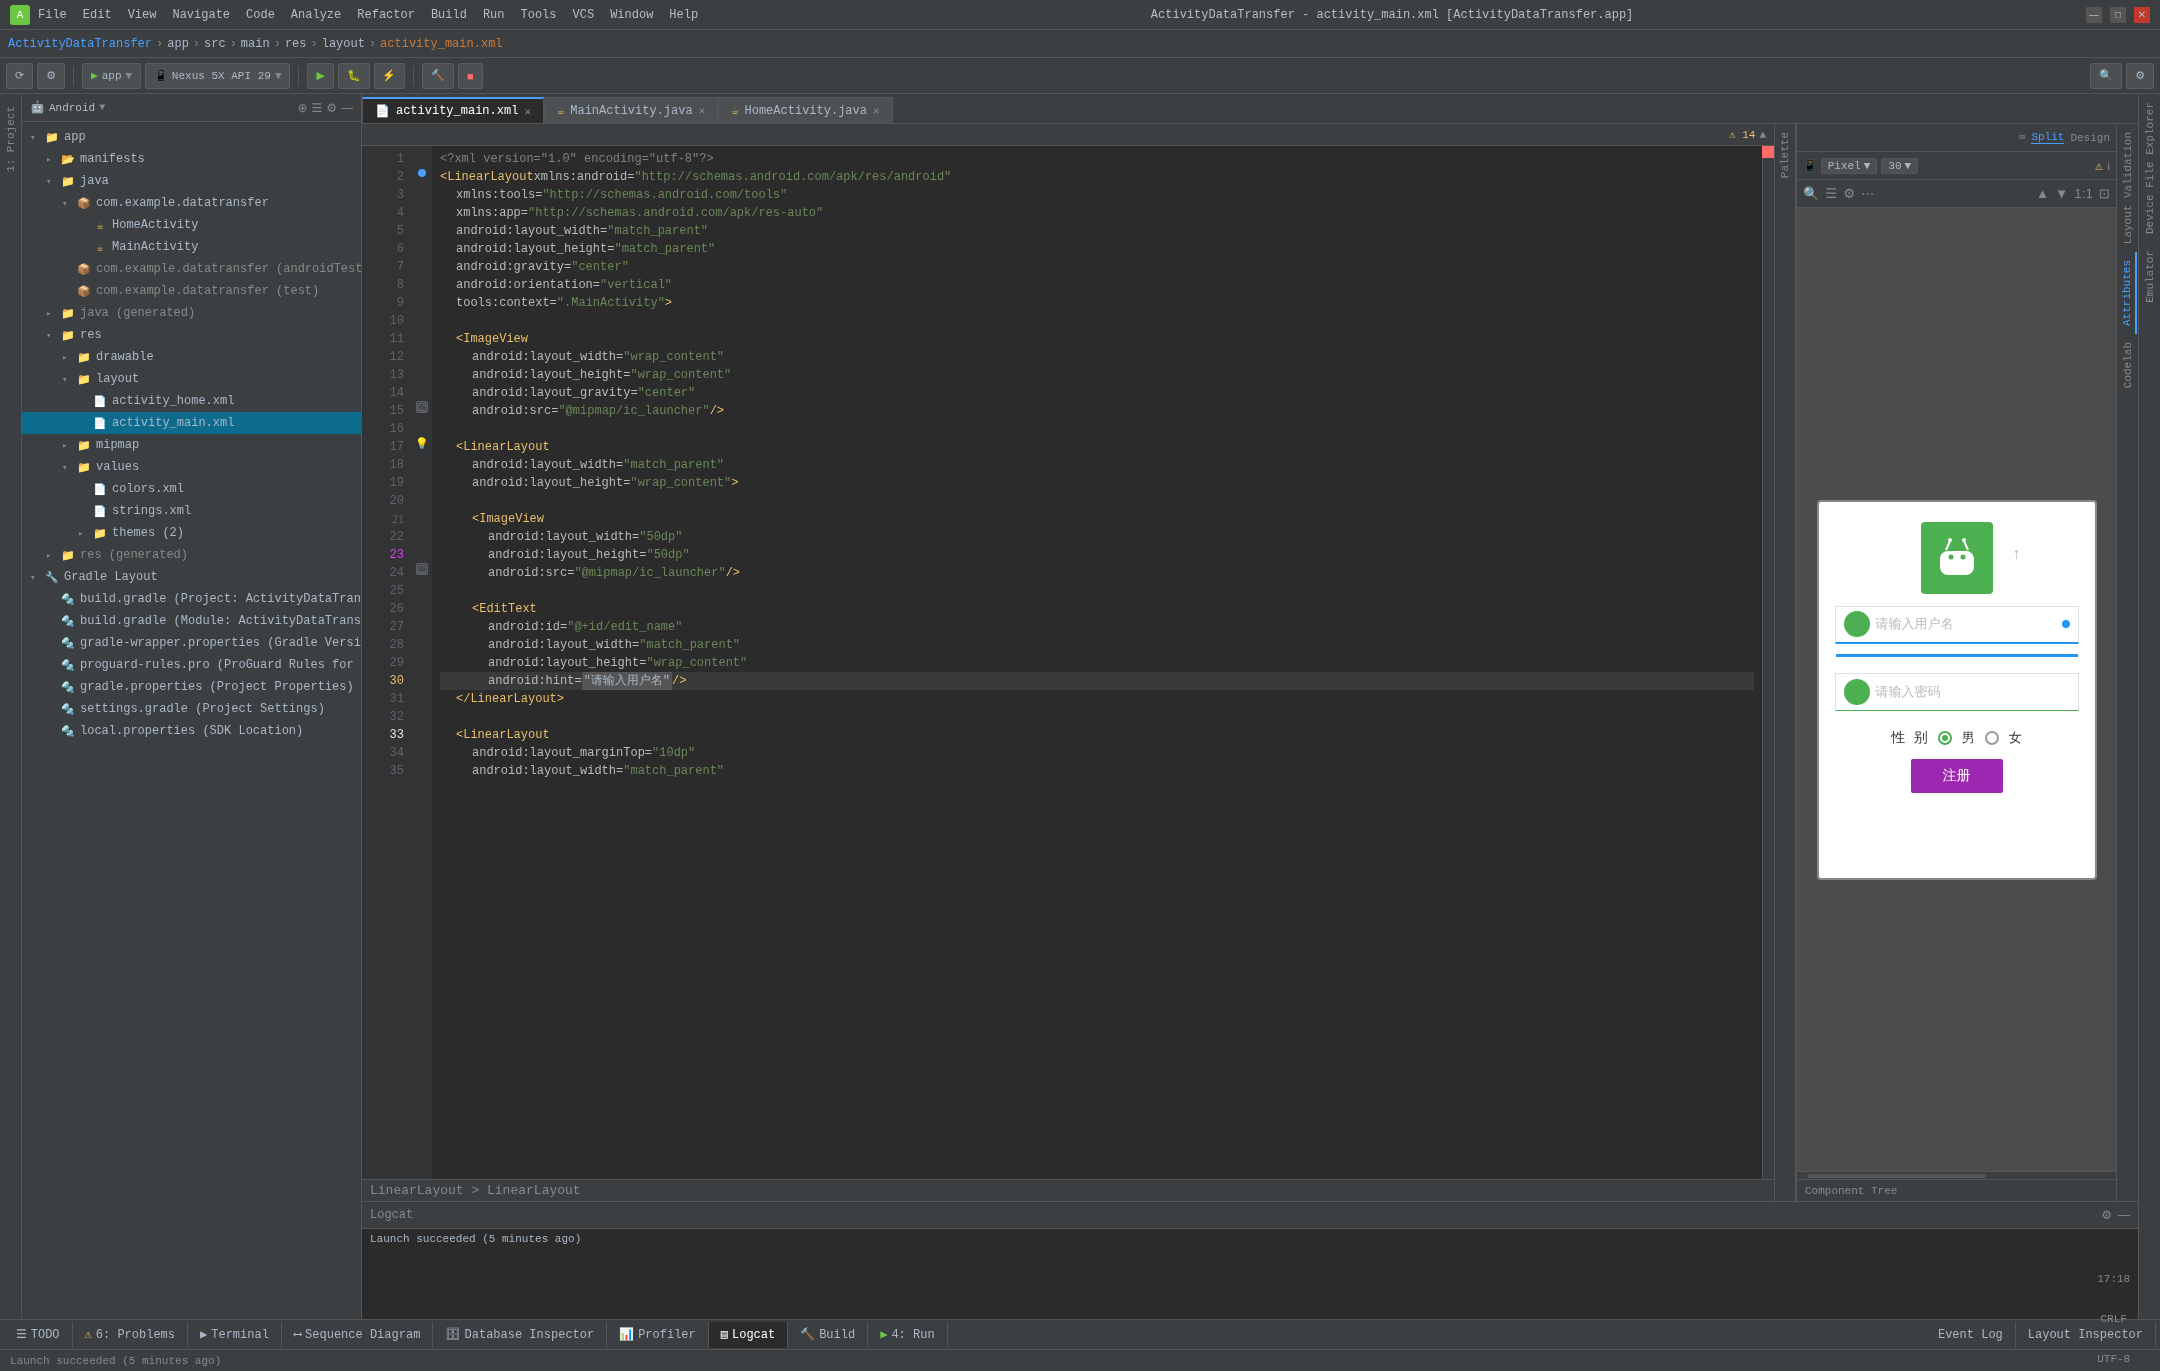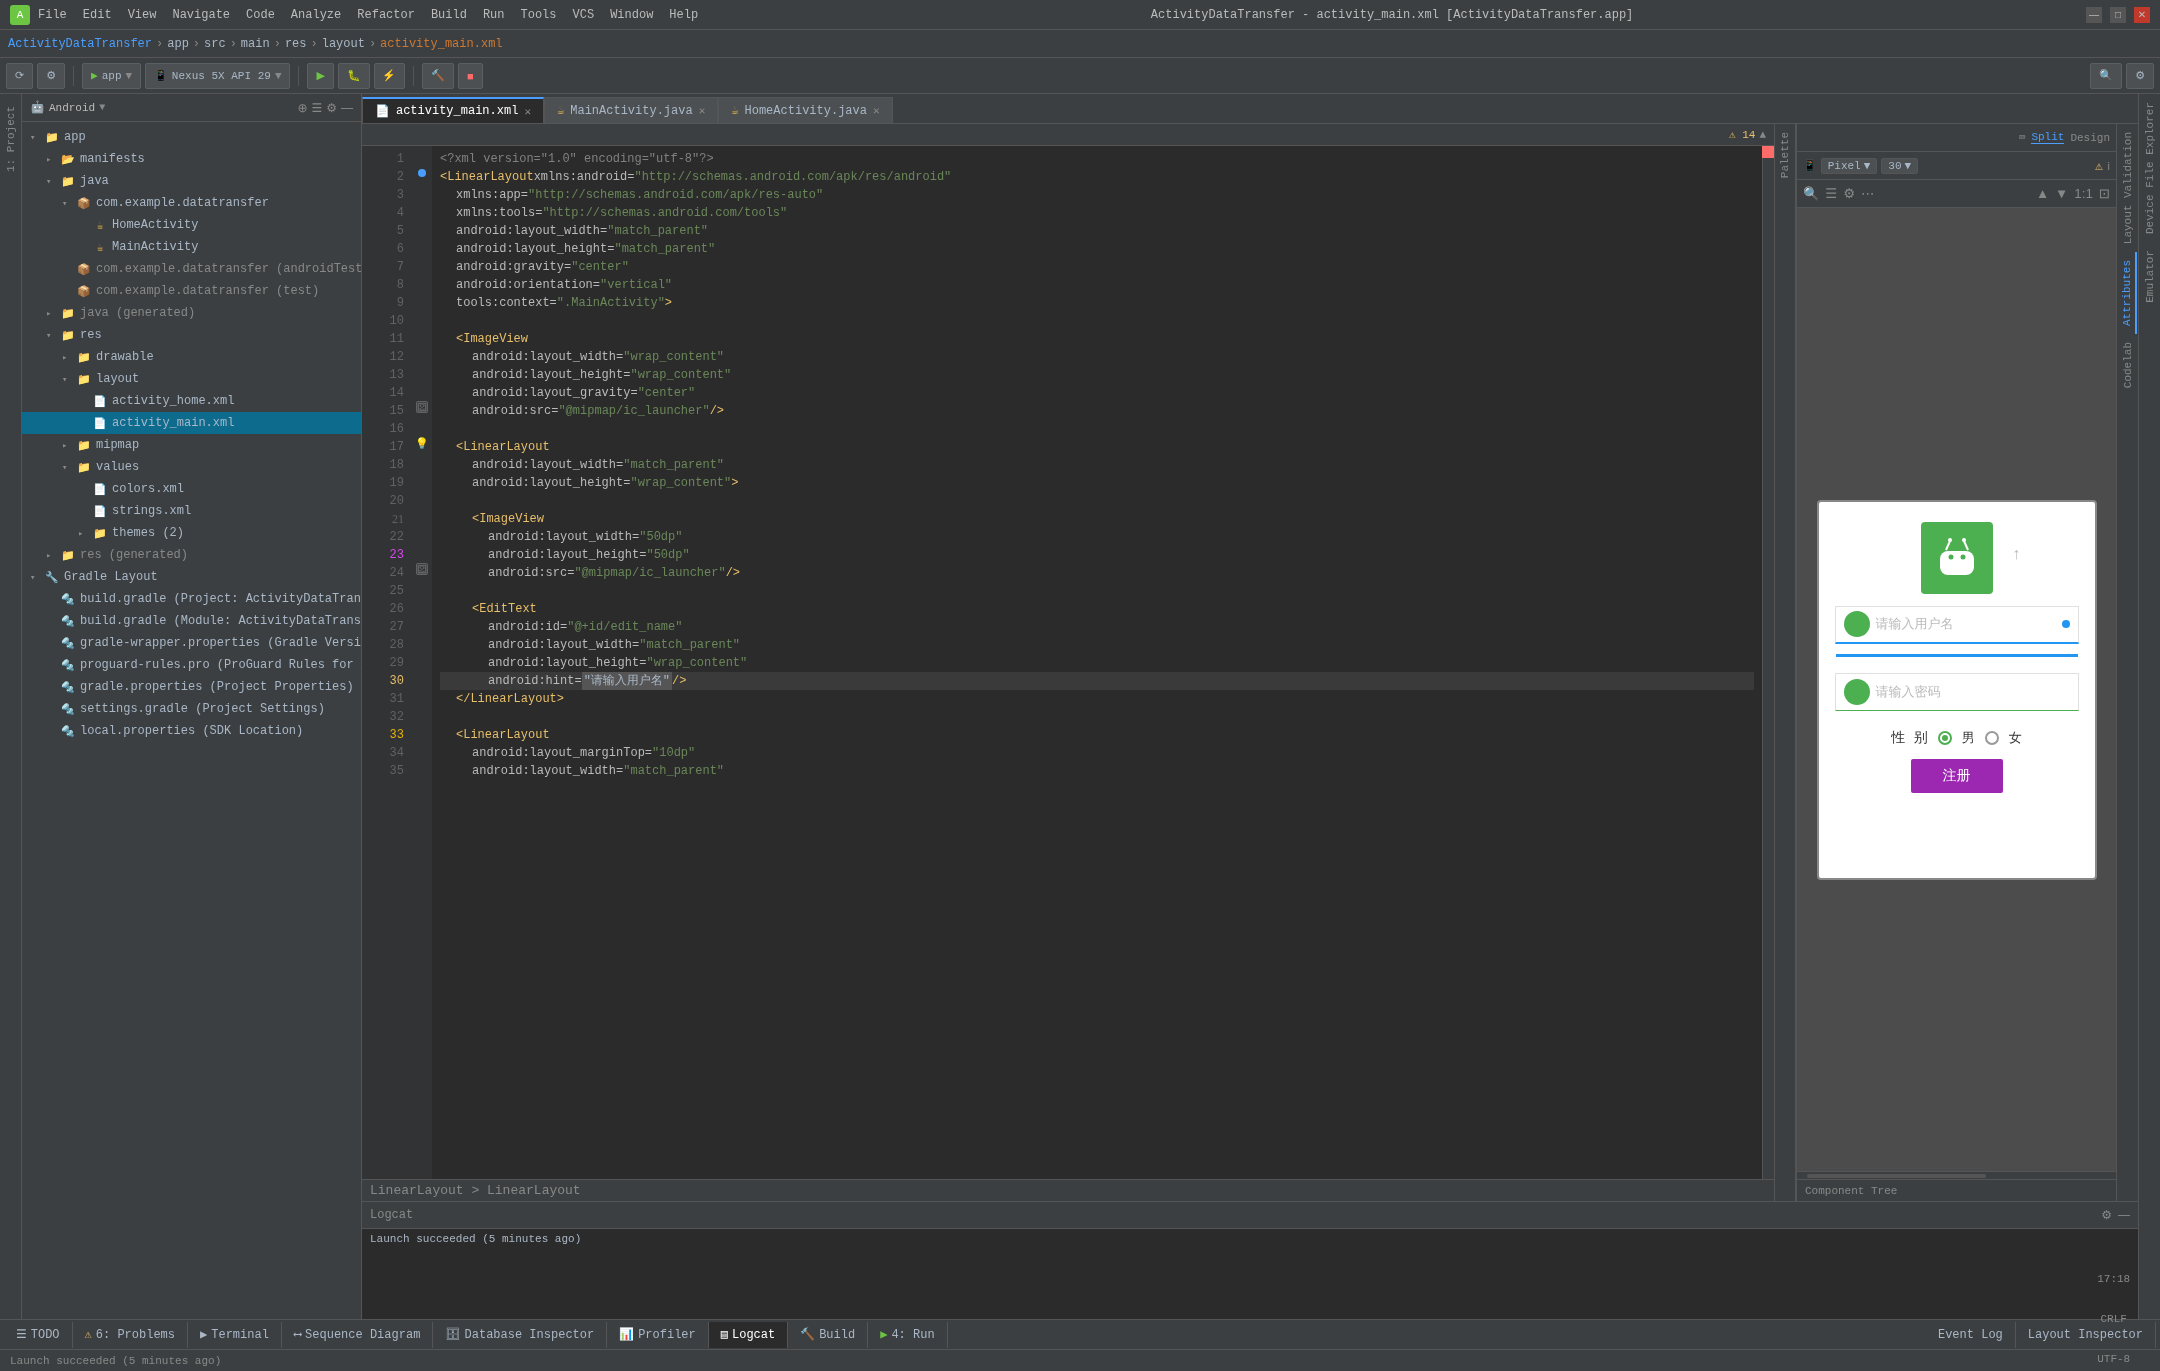--- a/index.html
+++ b/index.html
@@ -736,21 +736,21 @@
               <div style="line-height:18px;color:#d946ef;">23</div>
               <div style="line-height:18px;color:#606366;">24</div>
               <div style="line-height:18px;color:#606366;">25</div>
               <div style="line-height:18px;color:#606366;">26</div>
               <div style="line-height:18px;color:#606366;">27</div>
               <div style="line-height:18px;color:#606366;">28</div>
               <div style="line-height:18px;color:#606366;">29</div>
               <div style="line-height:18px;color:#e8bf6a;">30</div>
               <div style="line-height:18px;color:#606366;">31</div>
               <div style="line-height:18px;color:#606366;">32</div>
-              <div style="line-height:18px;color:#eab308;">33</div>
+              <div style="line-height:18px;color:#e5e5e5;">33</div>
               <div style="line-height:18px;color:#606366;">34</div>
               <div style="line-height:18px;color:#606366;">35</div>
             </div>
 
             <div style="width:20px;background:#313335;flex-shrink:0;padding-top:0;">
               <div style="height:18px;"></div>
               <div style="height:18px;display:flex;align-items:center;justify-content:center;">
                 <div style="width:8px;height:8px;border-radius:50%;background:#4a9eff;"></div>
               </div>
               <div style="height:18px;"></div>
@@ -797,26 +797,26 @@
             <div class="code-area">
               <div class="code-line">
                   <span class="comment">&lt;?xml version="1.0" encoding="utf-8"?&gt;</span>
                 </div>
               <div class="code-line">
                   <span class="tag">&lt;LinearLayout</span> 
                   <span class="attr">xmlns:android=</span>
                   <span class="val">"http://schemas.android.com/apk/res/android"</span>
                 </div>
               <div class="code-line" style="padding-left:16px;">
+                  <span class="attr">xmlns:tools=</span>
+                  <span class="val">"http://schemas.android.com/tools"</span>
+                </div>
+              <div class="code-line" style="padding-left:16px;">
                   <span class="attr">xmlns:app=</span>
                   <span class="val">"http://schemas.android.com/apk/res-auto"</span>
-                </div>
-              <div class="code-line" style="padding-left:16px;">
-                  <span class="attr">xmlns:tools=</span>
-                  <span class="val">"http://schemas.android.com/tools"</span>
                 </div>
               <div class="code-line" style="padding-left:16px;">
                   <span class="attr">android:layout_width=</span>
                   <span class="val">"match_parent"</span>
                 </div>
               <div class="code-line" style="padding-left:16px;">
                   <span class="attr">android:layout_height=</span>
                   <span class="val">"match_parent"</span>
                 </div>
               <div class="code-line" style="padding-left:16px;">

